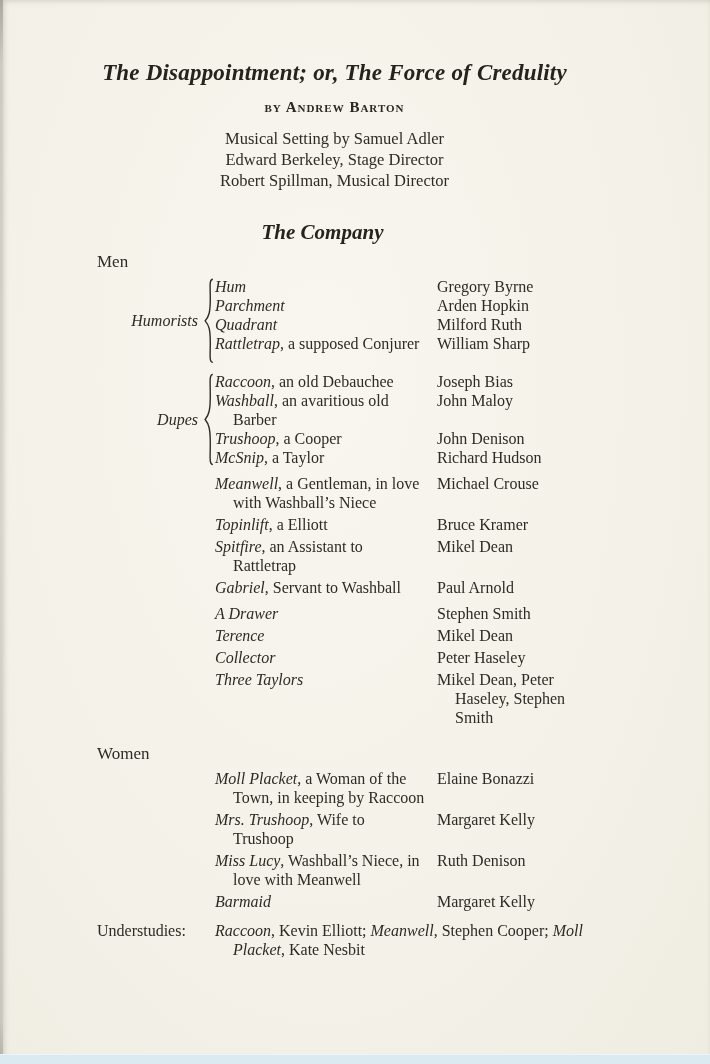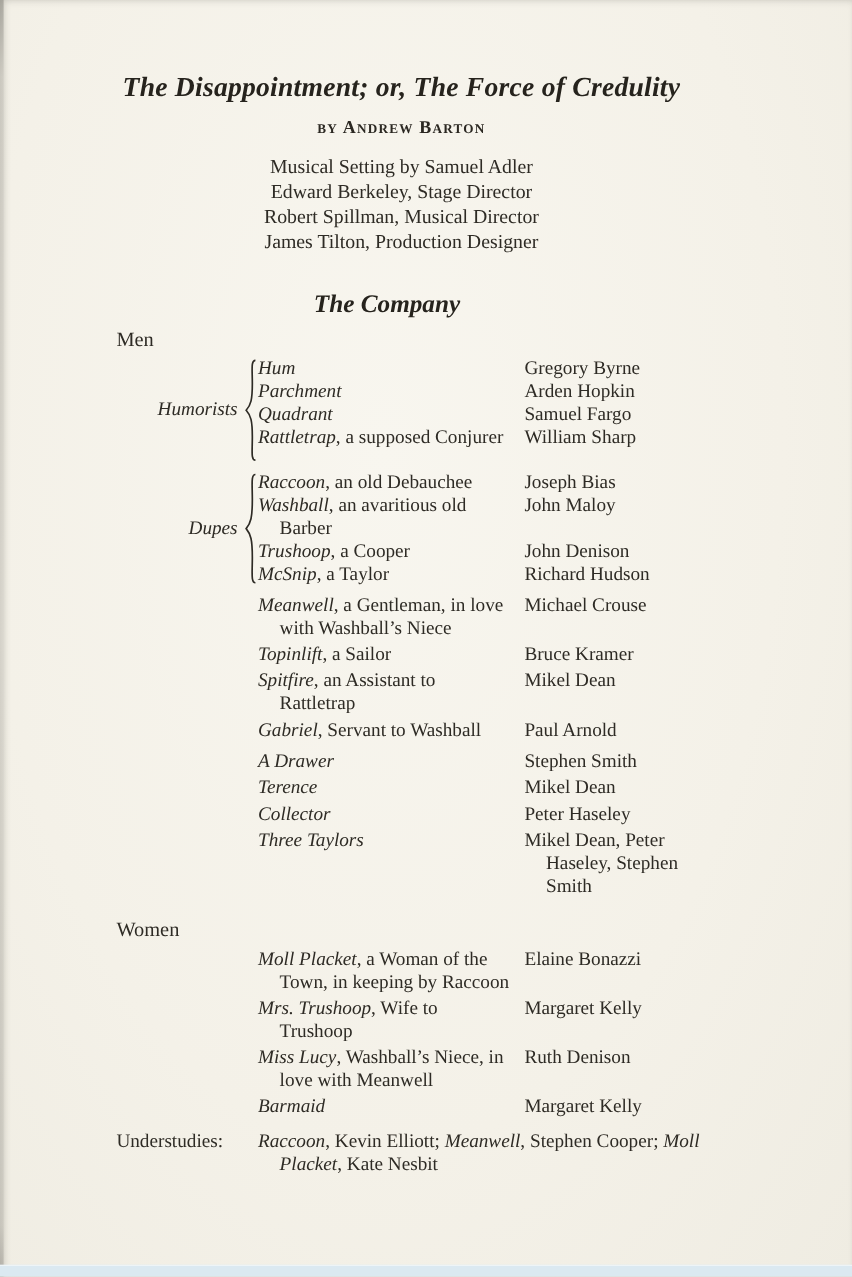--- a/index.html
+++ b/index.html
@@ -53,21 +53,20 @@
 <div class="page">
   <div class="left-edge"></div>
 
   <div class="header">
     <div class="title">The Disappointment; or, The Force of Credulity</div>
     <div class="byline">by Andrew Barton</div>
     <div class="credits">
         <div class="credit-line">Musical Setting by Samuel Adler</div>
         <div class="credit-line">Edward Berkeley, Stage Director</div>
         <div class="credit-line">Robert Spillman, Musical Director</div>
-        <div class="credit-line">James Tilton, Production Designer</div>
       </div>
   </div>
 
   <div class="company-heading">The Company</div>
 
   <div class="cast">
 
     <div class="section-label">Men</div>
 
     <div class="group">
@@ -83,21 +82,21 @@
           <div class="entry">
             <div class="role"><span class="role-name">Hum</span><span class="role-desc"></span></div>
             <div class="actor">Gregory Byrne</div>
           </div>
           <div class="entry">
             <div class="role"><span class="role-name">Parchment</span><span class="role-desc"></span></div>
             <div class="actor">Arden Hopkin</div>
           </div>
           <div class="entry">
             <div class="role"><span class="role-name">Quadrant</span><span class="role-desc"></span></div>
-            <div class="actor">Samuel Fargo</div>
+            <div class="actor">Milford Ruth</div>
           </div>
           <div class="entry">
             <div class="role"><span class="role-name">Rattletrap</span><span class="role-desc">, a supposed Conjurer</span></div>
             <div class="actor">William Sharp</div>
           </div>
         </div>
     </div>
 
     <div class="group">
       <div class="group-left">
@@ -129,21 +128,21 @@
     </div>
 
     <div class="group">
       <div class="group-left"></div>
       <div class="entries sp">
           <div class="entry">
             <div class="role"><span class="role-name">Meanwell</span><span class="role-desc">, a Gentleman, in love with Washball’s Niece</span></div>
             <div class="actor">Michael Crouse</div>
           </div>
           <div class="entry">
-            <div class="role"><span class="role-name">Topinlift</span><span class="role-desc">, a Sailor</span></div>
+            <div class="role"><span class="role-name">Topinlift</span><span class="role-desc">, a Elliott</span></div>
             <div class="actor">Bruce Kramer</div>
           </div>
           <div class="entry">
             <div class="role"><span class="role-name">Spitfire</span><span class="role-desc">, an Assistant to Rattletrap</span></div>
             <div class="actor">Mikel Dean</div>
           </div>
           <div class="entry">
             <div class="role"><span class="role-name">Gabriel</span><span class="role-desc">, Servant to Washball</span></div>
             <div class="actor">Paul Arnold</div>
           </div>

